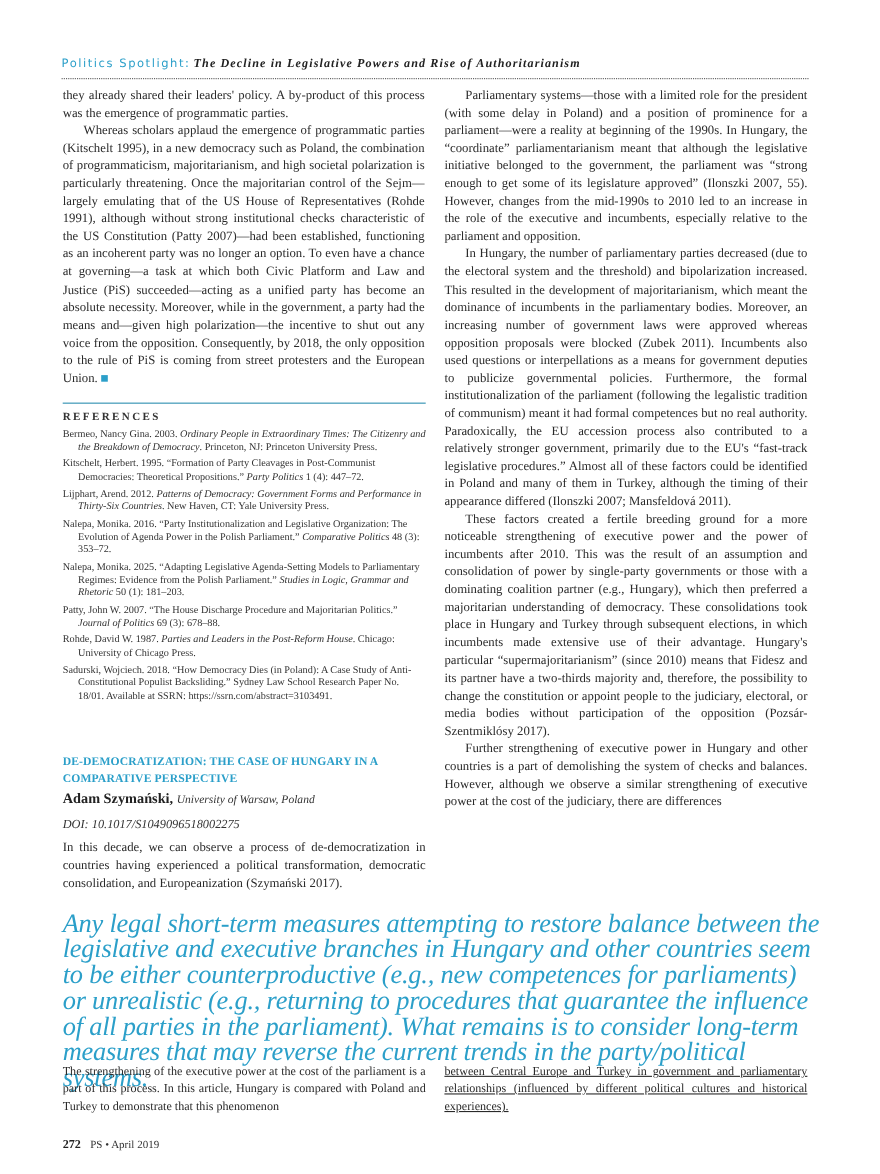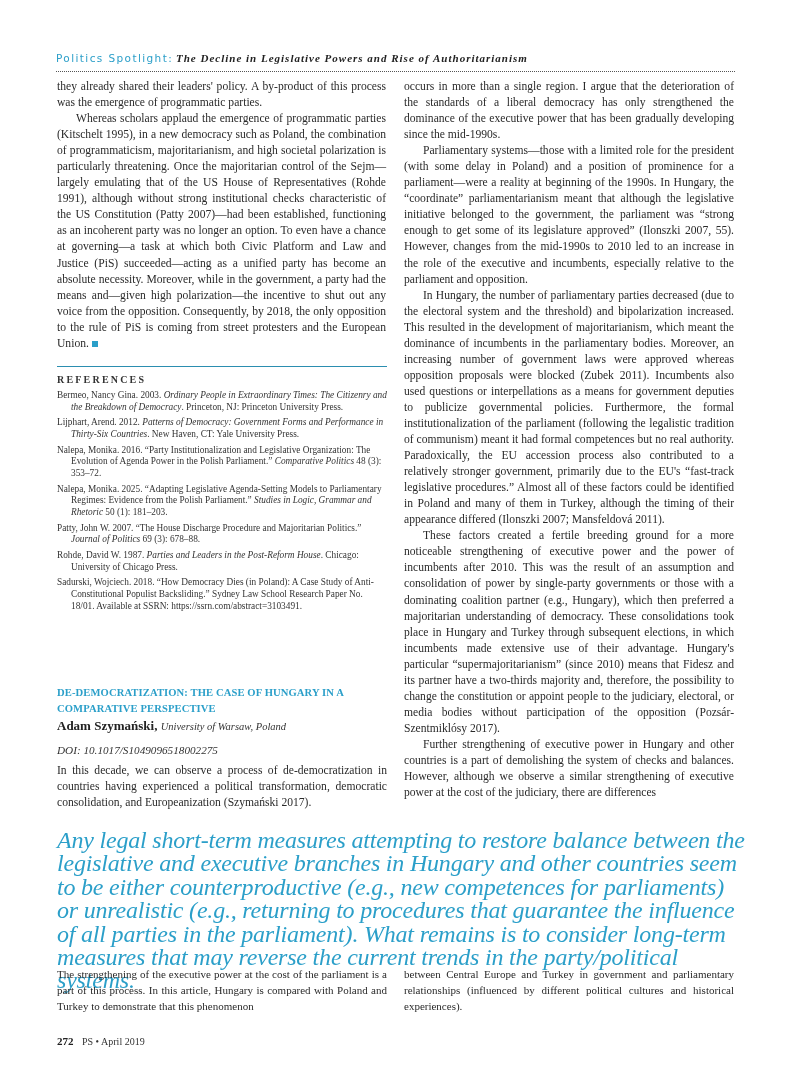--- a/index.html
+++ b/index.html
@@ -26,21 +26,21 @@
   .author { position:absolute; left:57px; top:718px; font-size:13px; }
   .author b { font-weight:bold; color:#222; }
   .author i { font-size:10.5px; color:#333; }
   .doi { position:absolute; left:57px; top:744px; font-size:11.2px; font-style:italic; color:#333; }
   .intro { position:absolute; left:57px; top:763px; width:330px; font-size:11.6px; line-height:16px; text-align:justify; }
 
   .pullquote { position:absolute; left:57px; top:829px; width:690px; font-style:italic; color:#2b9fc9; font-size:24px; line-height:23.4px; letter-spacing:-0.2px; }
 
   .bottom { position:absolute; top:966px; font-size:11px; line-height:16.2px; text-align:justify; }
   .bottom-left { left:57px; width:330px; }
-  .bottom-right { left:404px; width:330px; }
+  .bottom-right { left:404px; width:330px;text-decoration:underline; }
 
   .footer { position:absolute; left:57px; top:1035px; font-size:10px; color:#333; }
   .footer .pg { font-family:Liberation Serif, serif; font-weight:bold; font-size:11px; margin-right:6px; color:#222; }
 </style>
 </head>
 <body>
 
 <div class="header">
   <span class="section">Politics Spotlight:</span>
   <span class="title">The Decline in Legislative Powers and Rise of Authoritarianism</span>
@@ -49,38 +49,38 @@
 
 <div class="col col-left">
   <p>they already shared their leaders' policy. A by-product of this process was the emergence of programmatic parties.</p>
   <p class="indent"><span>Whereas scholars applaud the emergence of programmatic parties (Kitschelt 1995), in a new democracy such as Poland, the combination of programmaticism, majoritarianism, and high societal polarization is particularly threatening. Once the majoritarian control of the Sejm—largely emulating that of the US House of Representatives (Rohde 1991), although without strong institutional checks characteristic of the US Constitution (Patty 2007)—had been established, functioning as an incoherent party was no longer an option. To even have a chance at governing—a task at which both Civic Platform and Law and Justice (PiS) succeeded—acting as a unified party has become an absolute necessity. Moreover, while in the government, a party had the means and—given high polarization—the incentive to shut out any voice from the opposition. Consequently, by 2018, the only opposition to the rule of PiS is coming from street protesters and the European Union.</span><span class="endmark"></span></p>
 </div>
 
 <div class="ref-rule"></div>
 <div class="ref-heading">REFERENCES</div>
 <div class="refs">
   <div class="ref"><span>Bermeo, Nancy Gina. 2003. </span><i>Ordinary People in Extraordinary Times: The Citizenry and the Breakdown of Democracy</i><span>. Princeton, NJ: Princeton University Press.</span></div>
+  <div class="ref"><span>Kitschelt, Herbert. 1995. “Formation of Party Cleavages in Post-Communist Democracies: Theoretical Propositions.” </span><i>Party Politics</i><span> 1 (4): 447–72.</span></div>
   <div class="ref"><span>Lijphart, Arend. 2012. </span><i>Patterns of Democracy: Government Forms and Performance in Thirty-Six Countries</i><span>. New Haven, CT: Yale University Press.</span></div>
   <div class="ref"><span>Nalepa, Monika. 2016. “Party Institutionalization and Legislative Organization: The Evolution of Agenda Power in the Polish Parliament.” </span><i>Comparative Politics</i><span> 48 (3): 353–72.</span></div>
   <div class="ref"><span>Nalepa, Monika. 2025. “Adapting Legislative Agenda-Setting Models to Parliamentary Regimes: Evidence from the Polish Parliament.” </span><i>Studies in Logic, Grammar and Rhetoric</i><span> 50 (1): 181–203.</span></div>
   <div class="ref"><span>Patty, John W. 2007. “The House Discharge Procedure and Majoritarian Politics.” </span><i>Journal of Politics</i><span> 69 (3): 678–88.</span></div>
   <div class="ref"><span>Rohde, David W. 1987. </span><i>Parties and Leaders in the Post-Reform House</i><span>. Chicago: University of Chicago Press.</span></div>
   <div class="ref"><span>Sadurski, Wojciech. 2018. “How Democracy Dies (in Poland): A Case Study of Anti-Constitutional Populist Backsliding.” Sydney Law School Research Paper No. 18/01. Available at SSRN: https://ssrn.com/abstract=3103491.</span><i></i><span></span></div>
 </div>
 
 <div class="art-title">DE-DEMOCRATIZATION: THE CASE OF HUNGARY IN A COMPARATIVE PERSPECTIVE</div>
 <div class="author">
   <b>Adam Szymański,</b>
   <i>University of Warsaw, Poland</i>
 </div>
 <div class="doi">DOI: 10.1017/S1049096518002275</div>
 <div class="intro">In this decade, we can observe a process of de-democratization in countries having experienced a political transformation, democratic consolidation, and Europeanization (Szymański 2017).</div>
 
 <div class="col col-right">
-  <p>occurs in more than a single region. I argue that the deterioration of the standards of a liberal democracy has only strengthened the dominance of the executive power that has been gradually developing since the mid-1990s.</p>
   <p class="indent">Parliamentary systems—those with a limited role for the president (with some delay in Poland) and a position of prominence for a parliament—were a reality at beginning of the 1990s. In Hungary, the “coordinate” parliamentarianism meant that although the legislative initiative belonged to the government, the parliament was “strong enough to get some of its legislature approved” (Ilonszki 2007, 55). However, changes from the mid-1990s to 2010 led to an increase in the role of the executive and incumbents, especially relative to the parliament and opposition.</p>
   <p class="indent">In Hungary, the number of parliamentary parties decreased (due to the electoral system and the threshold) and bipolarization increased. This resulted in the development of majoritarianism, which meant the dominance of incumbents in the parliamentary bodies. Moreover, an increasing number of government laws were approved whereas opposition proposals were blocked (Zubek 2011). Incumbents also used questions or interpellations as a means for government deputies to publicize governmental policies. Furthermore, the formal institutionalization of the parliament (following the legalistic tradition of communism) meant it had formal competences but no real authority. Paradoxically, the EU accession process also contributed to a relatively stronger government, primarily due to the EU's “fast-track legislative procedures.” Almost all of these factors could be identified in Poland and many of them in Turkey, although the timing of their appearance differed (Ilonszki 2007; Mansfeldová 2011).</p>
   <p class="indent">These factors created a fertile breeding ground for a more noticeable strengthening of executive power and the power of incumbents after 2010. This was the result of an assumption and consolidation of power by single-party governments or those with a dominating coalition partner (e.g., Hungary), which then preferred a majoritarian understanding of democracy. These consolidations took place in Hungary and Turkey through subsequent elections, in which incumbents made extensive use of their advantage. Hungary's particular “supermajoritarianism” (since 2010) means that Fidesz and its partner have a two-thirds majority and, therefore, the possibility to change the constitution or appoint people to the judiciary, electoral, or media bodies without participation of the opposition (Pozsár-Szentmiklósy 2017).</p>
   <p class="indent">Further strengthening of executive power in Hungary and other countries is a part of demolishing the system of checks and balances. However, although we observe a similar strengthening of executive power at the cost of the judiciary, there are differences</p>
 </div>
 
 <div class="pullquote">Any legal short-term measures attempting to restore balance between the legislative and executive branches in Hungary and other countries seem to be either counterproductive (e.g., new competences for parliaments) or unrealistic (e.g., returning to procedures that guarantee the influence of all parties in the parliament). What remains is to consider long-term measures that may reverse the current trends in the party/political systems.</div>
 
 <div class="bottom bottom-left">The strengthening of the executive power at the cost of the parliament is a part of this process. In this article, Hungary is compared with Poland and Turkey to demonstrate that this phenomenon</div>
 <div class="bottom bottom-right">between Central Europe and Turkey in government and parliamentary relationships (influenced by different political cultures and historical experiences).</div>

